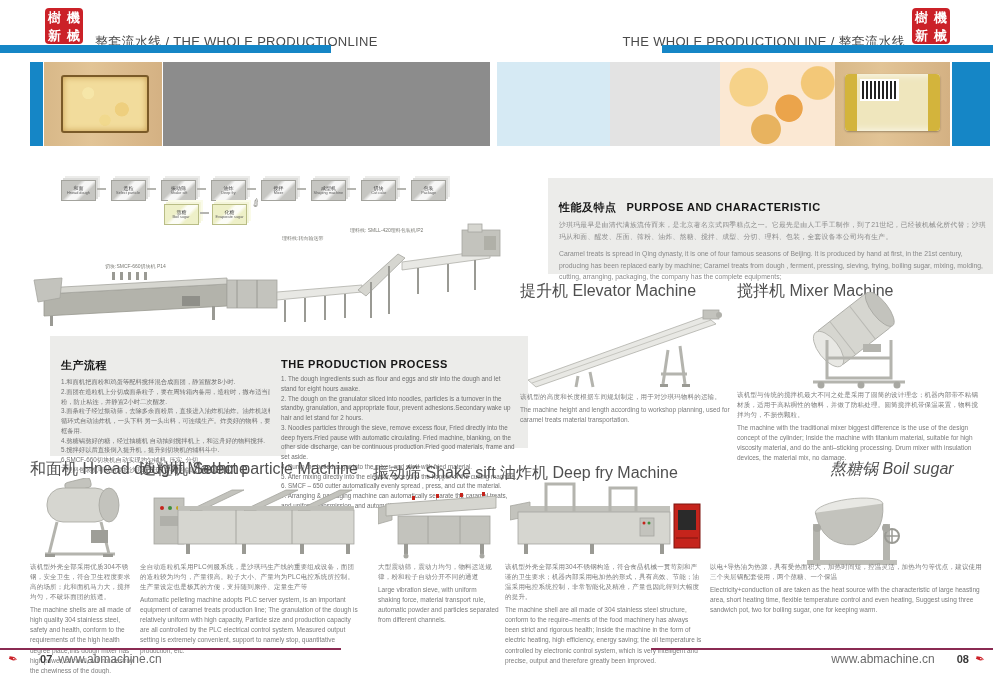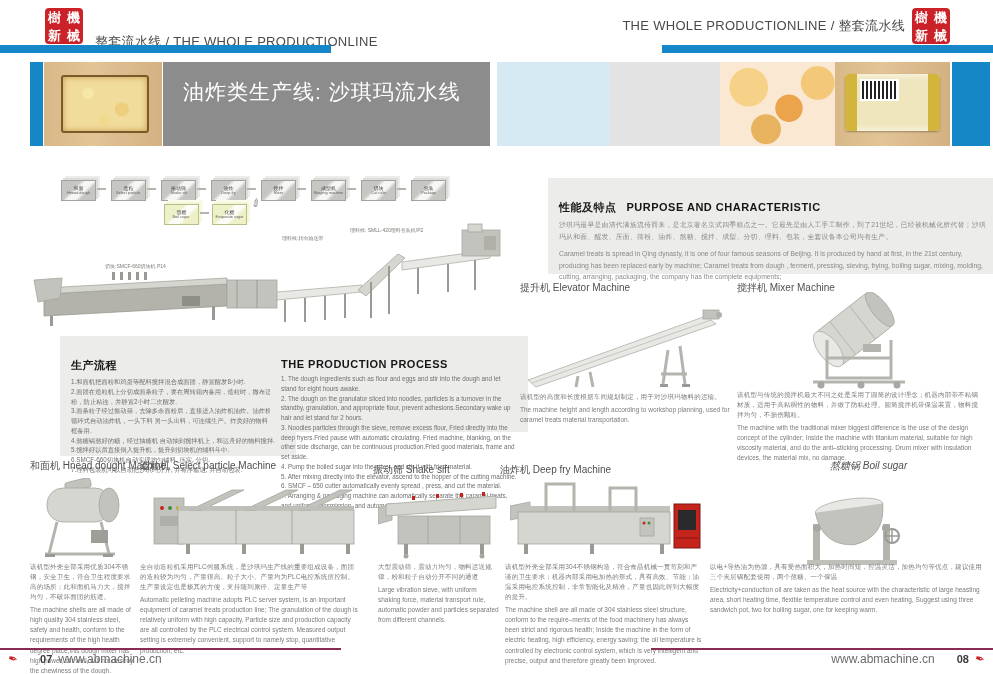--- a/index.html
+++ b/index.html
@@ -53,21 +53,21 @@
 
   
   .panel{background:#ececea;box-sizing:border-box;padding:22px 11px;position:absolute;margin-left:20px;}
   .panel h3{margin:0 0 4px 0;font-size:11px;color:#161616;letter-spacing:.5px;}
   .panel .li{font-size:6.3px;color:#6f6f6f;line-height:1.55;}
   .panel .pbody{font-size:6.8px;color:#8a8a8a;line-height:1.7;letter-spacing:.3px;}
   .panel .pbody.en{letter-spacing:0;margin-top:6px;}
   .ph-head .zh2{font-weight:bold;} .ph-head{display:flex;gap:10px;align-items:baseline;}
 
   
-  .mh{font-size:10px;color:#4f4f4f;white-space:nowrap;}
+  .mh{font-size:16px;color:#4f4f4f;white-space:nowrap;}
   .cap{font-size:6.5px;color:#7b7b7b;line-height:1.55;}
   .cap .en{display:block;margin-top:3px;letter-spacing:0;}
   .cap .zh{display:block;letter-spacing:.2px;}
 
   svg .metal{fill:#d6d6d0;stroke:#a6a6a0;stroke-width:.8;}
   svg .metal2{fill:#c3c3bd;stroke:#a6a6a0;stroke-width:.8;}
   svg .metal3{fill:#b3b3ab;stroke:#98988f;stroke-width:.8;}
   svg .lite{fill:#e8e8e4;stroke:#b0b0aa;stroke-width:.8;}
   svg .frame{stroke:#b4b4ae;stroke-width:3;fill:none;}
   svg .lbl{font-size:5px;fill:#7a7a74;font-family:"Liberation Sans",sans-serif;}
@@ -86,35 +86,34 @@
 
   <div class="abs seal" style="left:45px;top:8px;">
     <span>樹</span>
       <span>機</span>
       <span>新</span>
       <span>械</span>
   </div>
   <div class="abs tagline" style="left:95px;top:33px;">整套流水线 / THE WHOLE PRODUCTIONLINE</div>
   <div class="abs bluebar" style="left:0;top:45px;width:331px;"></div>
 
-  <div class="abs tagline" style="right:88px;top:17px;">THE WHOLE PRODUCTIONLINE / 整套流水线</div>
+  <div class="abs tagline" style="right:88px;top:33px;">THE WHOLE PRODUCTIONLINE / 整套流水线</div>
   <div class="abs seal" style="left:912px;top:8px;">
     <span>樹</span>
       <span>機</span>
       <span>新</span>
       <span>械</span>
   </div>
   <div class="abs bluebar" style="left:662px;top:45px;width:331px;"></div>
 
   <div class="abs hdr-block" style="left:30px;width:13px;background:#1586c6;"></div>
   <div class="abs hdr-block photo ph-wood" style="left:44px;width:118px;">
       <div class="sachima"></div>
     </div>
   <div class="abs hdr-block hdr-title" style="left:163px;width:327px;">
-    <div class="zh">油炸类生产线: 沙琪玛流水线</div>
   </div>
   <div class="abs hdr-block" style="left:497px;width:113px;background:#d6eaf4;"></div>
   <div class="abs hdr-block" style="left:610px;width:110px;background:#e3e3e3;"></div>
   <div class="abs hdr-block photo closeup" style="left:720px;width:115px;"></div>
   <div class="abs hdr-block photo ph-wood" style="left:835px;width:115px;">
       <div class="pkg"></div>
       <div class="barcode"></div>
     </div>
   <div class="abs hdr-block" style="left:952px;width:38px;background:#1586c6;"></div>
 
@@ -202,31 +201,31 @@
     <polygon class="lite" points="370,40 458,28 458,36 370,48"></polygon>
     <rect x="385" y="46" width="2" height="26" fill="#9a9a94"></rect>
       <rect x="415" y="42" width="2" height="28" fill="#9a9a94"></rect>
       <rect x="442" y="38" width="2" height="30" fill="#9a9a94"></rect>
 
     <rect x="430" y="8" width="38" height="26" class="metal2"></rect>
     <rect x="436" y="2" width="14" height="8" class="metal"></rect>
     <rect x="452" y="14" width="12" height="14" fill="#b0b0a8"></rect>
   </svg>
 
-  <div class="panel" style="left:40px;top:336px;width:236px;height:120px;">
+  <div class="panel" style="left:30px;top:336px;width:236px;height:120px;">
     <h3>生产流程</h3>
     <div class="li">1.和面机把面粉和鸡蛋等配料搅拌混合成面团，静置醒发8小时.</div>
     <div class="li">2.面团在造粒机上分切成面条粒子，要在周转箱内备用，造粒时，撒布适当面粉，防止粘连，并静置2小时二次醒发.</div>
     <div class="li">3.面条粒子经过振动筛，去除多余面粉后，直接进入油炸机油炸。油炸机送料循环式自动油炸机，一头下料 另一头出料，可连续生产。炸类好的物料，要框备用.</div>
     <div class="li">4.熬糖锅熬好的糖，经过抽糖机 自动抽到搅拌机上，和运舟好的物料搅拌.</div>
     <div class="li">5.搅拌好以后直接倒入提升机，提升到切块机的辅料斗中.</div>
     <div class="li">6.SMCF-660切块机自动实现均匀铺料, 压实, 分切.</div>
     <div class="li">7.理料包装机可以自动把沙琪玛分开, 并有序输送, 并自动包装.</div>
   </div>
-  <div class="panel" style="left:250px;top:336px;width:258px;height:96px;">
+  <div class="panel" style="left:250px;top:336px;width:258px;height:112px;">
     <h3>THE PRODUCTION PROCESS</h3>
     <div class="li">1. The dough ingredients such as flour and eggs and stir into the dough and let stand for eight hours awake.</div>
     <div class="li">2. The dough on the granulator sliced into noodles, particles is a turnover in the standby, granulation, and appropriate flour, prevent adhesions.Secondary wake up hair and let stand for 2 hours.</div>
     <div class="li">3. Noodles particles through the sieve, remove excess flour, Fried directly into the deep fryers.Fried pause with automatic circulating. Fried machine, blanking, on the other side discharge, can be continuous production.Fried good materials, frame and set aside.</div>
     <div class="li">4. Pump the boiled sugar into the mixer, and stir it with fried material.</div>
     <div class="li">5. After mixing directly into the elevator, ascend to the hopper of the cutting machine.</div>
     <div class="li">6. SMCF – 650 cutter automatically evenly spread , press, and cut the material.</div>
     <div class="li">7. Arranging &amp; packaging machine can automatically separate the caramel treats, and uniform transmission, and automatic packaging.</div>
   </div>
 

